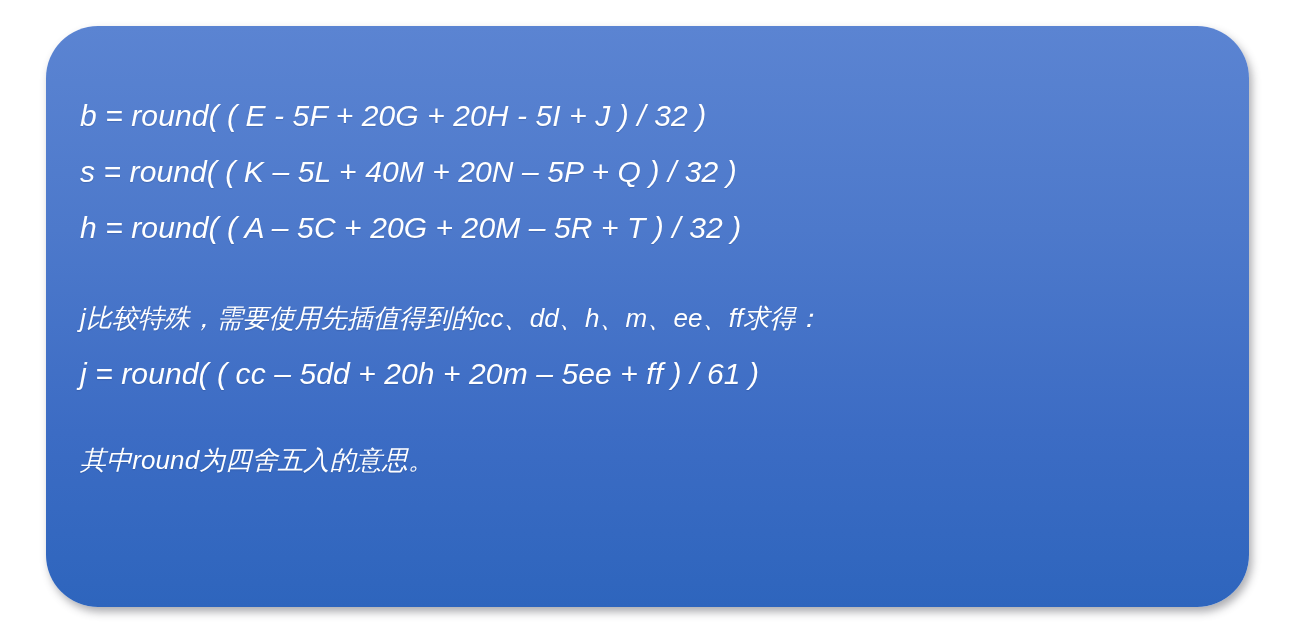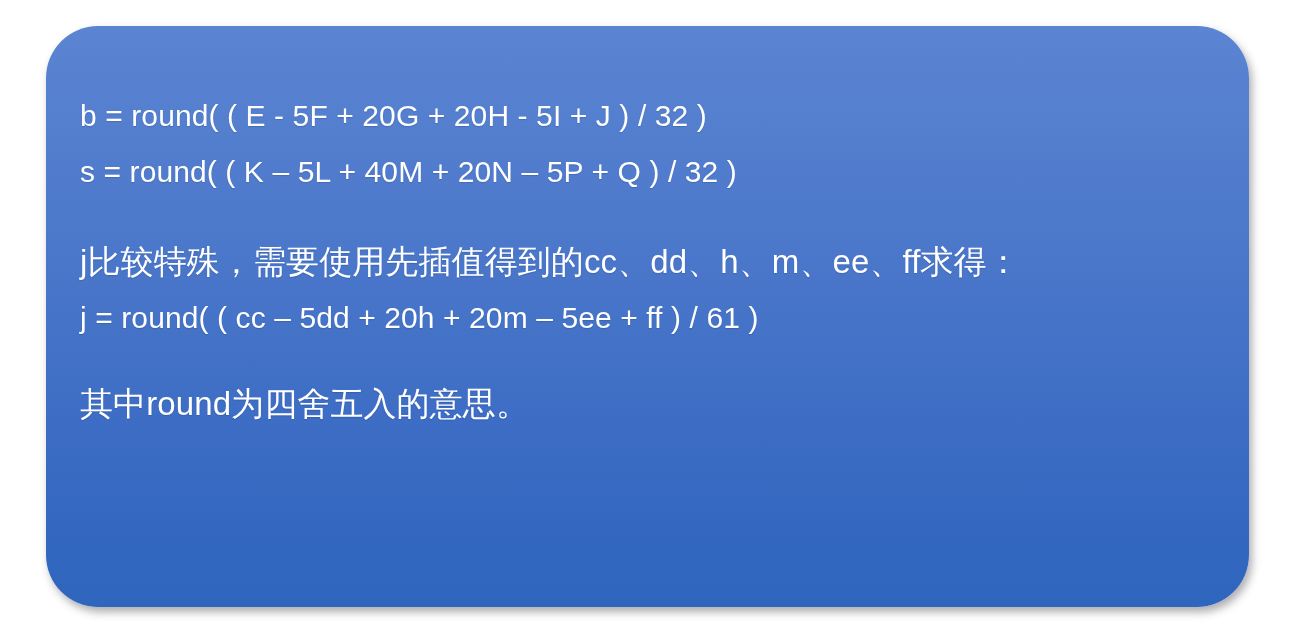--- a/index.html
+++ b/index.html
@@ -11,20 +11,21 @@
     height: 632px;
     background: #ffffff;
     font-family: "Liberation Sans", "DejaVu Sans", sans-serif;
     overflow: hidden;
   }
 
   #stage {
     position: relative;
     width: 1281px;
     height: 632px;
+    font-style: italic;
   }
 
   
   #formula-card {
     position: absolute;
     left: 46px;
     top: 26px;
     width: 1203px;
     height: 581px;
     border-radius: 52px;
@@ -44,21 +45,21 @@
     color: #ffffff;
     font-size: 30px;
     line-height: 56px;
     height: 56px;
     white-space: pre;
     letter-spacing: 0.1px;
     text-shadow: 0 1px 1px rgba(20, 40, 90, 0.20);
   }
 
   .line.cjk {
-    font-size: 33px;
+    font-size: 26px;
   }
 
   .spacer {
     height: 34px;
   }
   .spacer.small {
     height: 30px;
   }
 </style>
 </head>
@@ -66,20 +67,21 @@
 
 <div id="stage">
 
   <div id="formula-card">
     <div id="formula-body">
 
       <div class="line">b = round( ( E - 5F + 20G + 20H - 5I + J ) / 32 )</div>
 
       <div class="line">s = round( ( K – 5L + 40M + 20N – 5P + Q ) / 32 )</div>
 
+      <div class="line">h = round( ( A – 5C + 20G + 20M – 5R + T ) / 32 )</div>
 
 
       <div class="spacer"></div>
 
       <div class="line cjk">j比较特殊，需要使用先插值得到的cc、dd、h、m、ee、ff求得：</div>
 
       <div class="line">j = round( ( cc – 5dd + 20h + 20m – 5ee + ff ) / 61 )</div>
 
       <div class="spacer small"></div>
 

